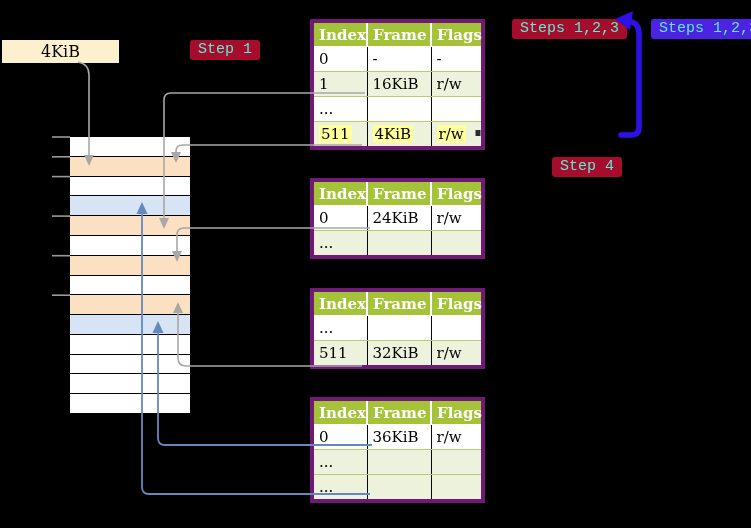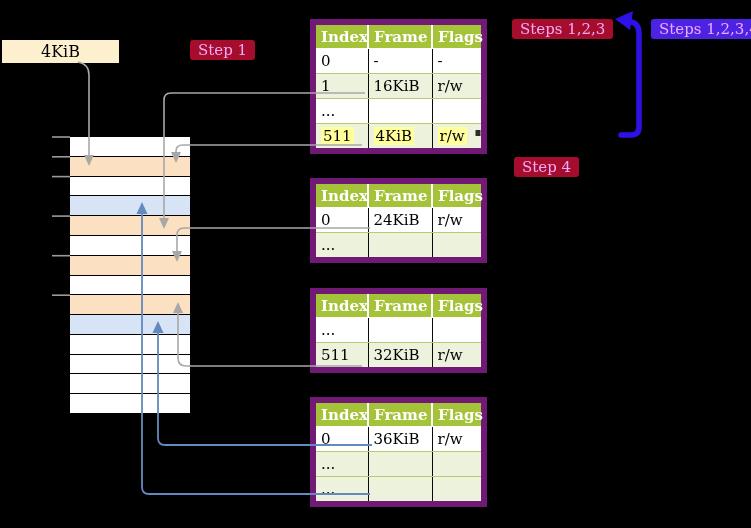--- a/index.html
+++ b/index.html
@@ -5,45 +5,45 @@
   :root{
     
   }
   html,body{margin:0;padding:0;background:#000;}
   #canvas{
     position:relative;width:751px;height:528px;background:#000;overflow:hidden;
     font-family:"DejaVu Serif","Liberation Serif",serif;
   }
   
   .badge{
-    position:absolute;color:#f0abfc;font-size:15px;line-height:18px;
-    padding:1px 8px;border-radius:3px;white-space:nowrap;
+    position:absolute;color:#5eead4;font-size:15px;line-height:18px;
+    padding:1px 8px;border-radius:3px;white-space:nowrap;font-family:Liberation Mono, monospace;
   }
   .badge.red{background:var(--red);}
   .badge.blue{background:var(--blue_label);}
   #step0{left:190px;top:40px;}
   #steps123{left:512px;top:19px;}
   #steps1234{left:651px;top:19px;}
-  #step4{left:514px;top:157px;}
+  #step4{left:552px;top:157px;}
   #frame-box{
     position:absolute;left:2px;top:40px;width:117px;height:23px;
     background:var(--cream);color:#000;font-size:16px;text-align:center;line-height:23px;
   }
   
   #memory{
     position:absolute;left:70px;top:137px;width:120px;height:276px;
     background:#000;display:grid;grid-template-rows:repeat(14,1fr);row-gap:1px;
   }
   .mem-row.c-white{background:#ffffff;}
   .mem-row.c-orange{background:var(--orange);}
   .mem-row.c-blue{background:var(--mem_blue);}
   
   table.ptable{
     position:absolute;left:310px;border-collapse:collapse;table-layout:fixed;
-    width:171px;background:#fff;border:6px solid #701a75;font-size:15px;color:#000;
+    width:171px;background:#fff;border:4px solid #701a75;font-size:15px;color:#000;
   }
   #t1{top:19px;} #t2{top:178px;} #t3{top:288px;} #t4{top:397px;}
   .ptable th{
     background:var(--header_green);color:#fff;font-weight:bold;text-align:left;
     height:21px;padding:1px 5px;border-right:2px solid #fff;border-bottom:1px solid #fff;
     font-size:15px;
   }
   .ptable th:last-child{border-right:none;}
   .ptable col.c-index{width:55px;} .ptable col.c-frame{width:64px;} .ptable col.c-flags{width:52px;}
   .ptable td{

